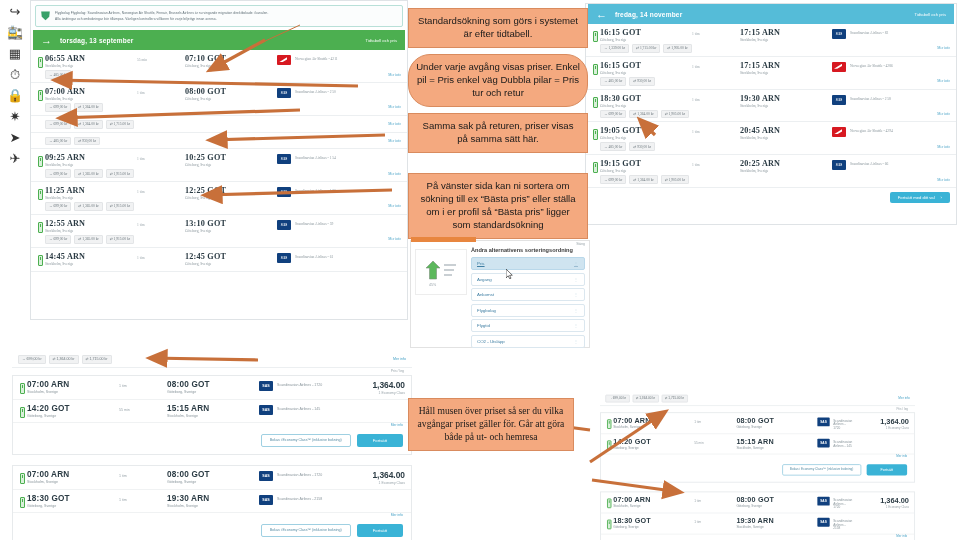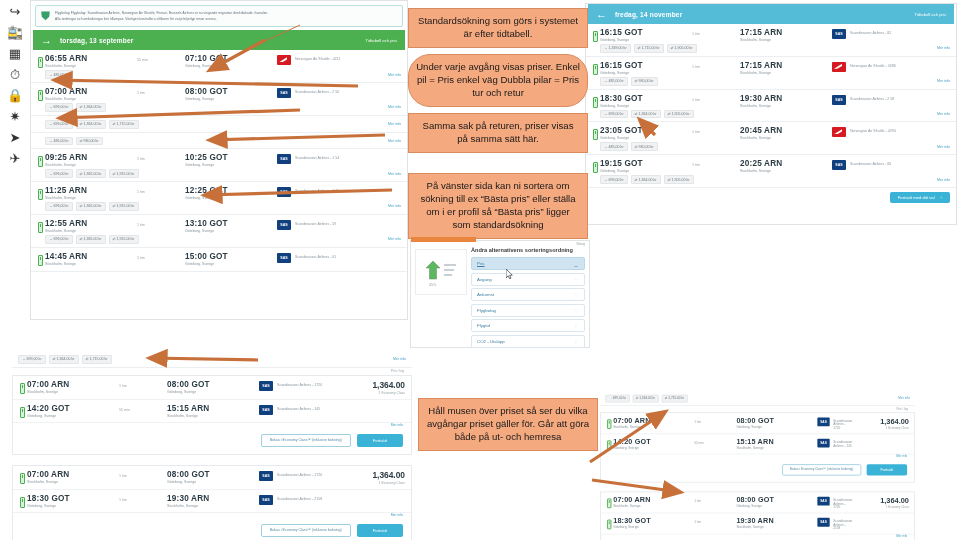--- a/index.html
+++ b/index.html
@@ -54,20 +54,21 @@
   .daybar.blue { background:#55bcd8; }
   .daybar-arrow { font-size:11px; font-weight:bold; }
   .daybar-date { font-size:6.5px; font-weight:bold; letter-spacing:.2px; }
   .daybar-right { margin-left:auto; font-size:4.2px; opacity:.95; }
 
   .flight-row {
     border-bottom:1px solid #eceff1;
     padding:4px 0 0 0;
     background:#fff;
     position:relative;
+    font-family:Liberation Serif, serif;
   }
   .fr-main { display:flex; align-items:flex-start; padding:0 6px 2px 4px; }
   .fr-check { width:10px; flex:0 0 10px; padding-top:3px; }
   .fr-batt {
     width:5px; height:11px; border:1px solid #4caf50;
     border-radius:1px; background:#d9f0da; margin:0 auto;
     position:relative;
   }
   .fr-batt:after{
     content:""; position:absolute; left:1px; right:1px; top:1px; height:3px;
@@ -369,21 +370,21 @@
         <div class="fr-main">
           <div class="fr-check">
             <div class="fr-batt"></div>
           </div>
           <div class="fr-dep">
             <div class="fr-time">14:45 ARN</div>
             <div class="fr-city">Stockholm, Sverige</div>
           </div>
           <div class="fr-dur">1 tim</div>
           <div class="fr-arr">
-            <div class="fr-time">15:00 GOT</div>
+            <div class="fr-time">12:45 GOT</div>
             <div class="fr-city">Göteborg, Sverige</div>
           </div>
           <div class="fr-car">
             <div class="carrier-logo logo-sas">SAS</div>
             <div class="carrier-name">Scandinavian Airlines - 61</div>
           </div>
         </div>
         <div class="fr-prices"></div>
       </div>
     </div>
@@ -472,21 +473,21 @@
           <div class="price-chip">⇄ 1,905.00 kr</div>
           <div class="fr-more">Mer info</div>
         </div>
       </div>
       <div class="flight-row">
         <div class="fr-main">
           <div class="fr-check">
             <div class="fr-batt"></div>
           </div>
           <div class="fr-dep">
-            <div class="fr-time">23:05 GOT</div>
+            <div class="fr-time">19:05 GOT</div>
             <div class="fr-city">Göteborg, Sverige</div>
           </div>
           <div class="fr-dur">1 tim</div>
           <div class="fr-arr">
             <div class="fr-time">20:45 ARN</div>
             <div class="fr-city">Stockholm, Sverige</div>
           </div>
           <div class="fr-car">
             <div class="carrier-logo logo-dy"></div>
             <div class="carrier-name">Norwegian Air Shuttle - 4294</div>
@@ -538,21 +539,21 @@
 </div>
 <div class="callout" style="left:408px; top:54px; width:180px;border-radius:22px;">
   <span>Under varje avgång visas priser. Enkel pil = Pris enkel väg Dubbla pilar = Pris tur och retur</span>
 </div>
 <div class="callout" style="left:408px; top:113px; width:180px;">
   <span>Samma sak på returen, priser visas på samma sätt här.</span>
 </div>
 <div class="callout" style="left:408px; top:173px; width:180px;">
   <span>På vänster sida kan ni sortera om sökning till ex “Bästa pris” eller ställa om i er profil så “Bästa pris” ligger som standardsökning</span>
 </div>
-<div class="callout" style="left:418px; top:398px; width:180px;">
+<div class="callout" style="left:408px; top:398px; width:166px;font-family:Liberation Serif, serif;">
   <span>Håll musen över priset så ser du vilka avgångar priset gäller för. Går att göra både på ut- och hemresa</span>
 </div>
 
 <div id="sort-dialog">
   <div class="sd-topbar"></div>
   <div class="sd-left">
     <div class="sd-sortico">
       <svg width="34" height="26" viewBox="0 0 34 26">
         <polygon points="9,2 16,9 12.5,9 12.5,20 5.5,20 5.5,9 2,9" fill="#5cb85c" stroke="#7a8f7a" stroke-width="0.6"></polygon>
         <rect x="20" y="5" width="12" height="2" fill="#c9cfd3"></rect>

